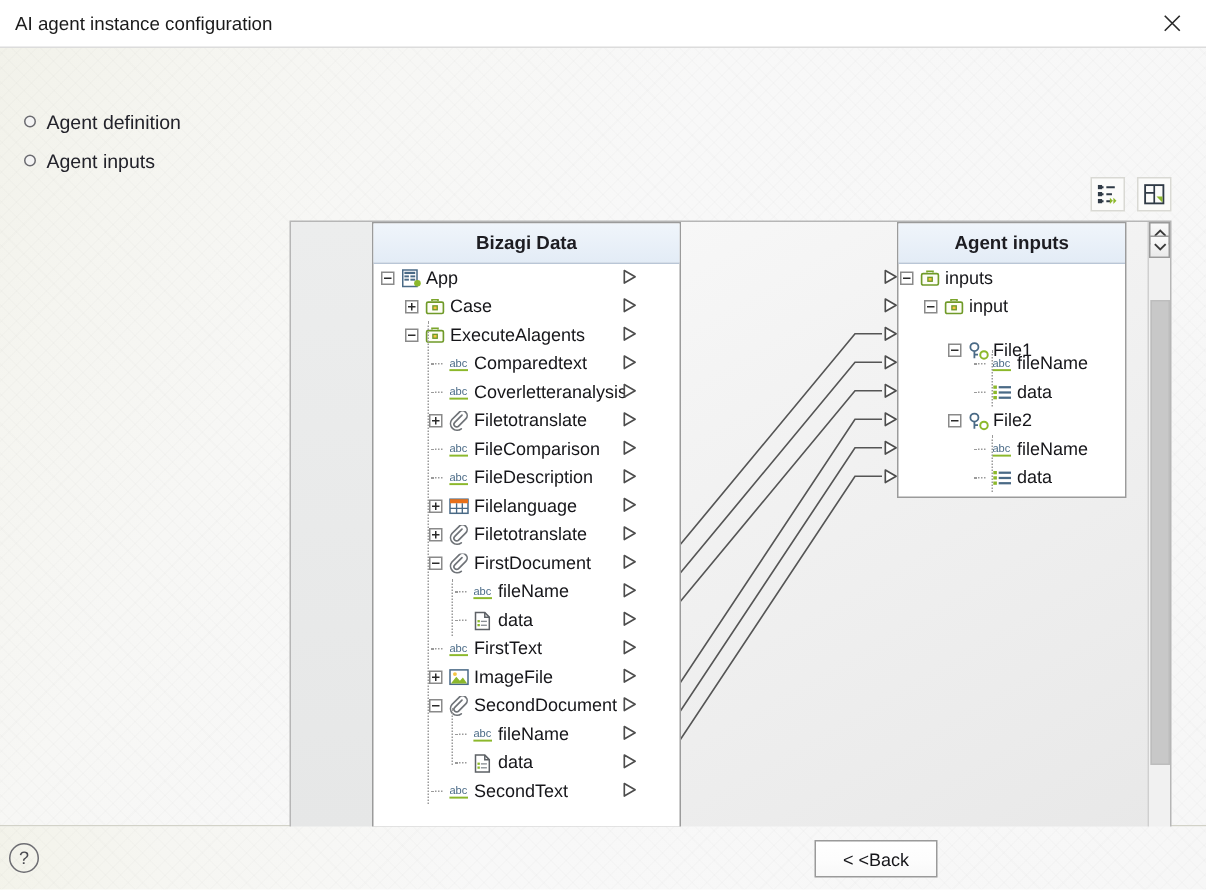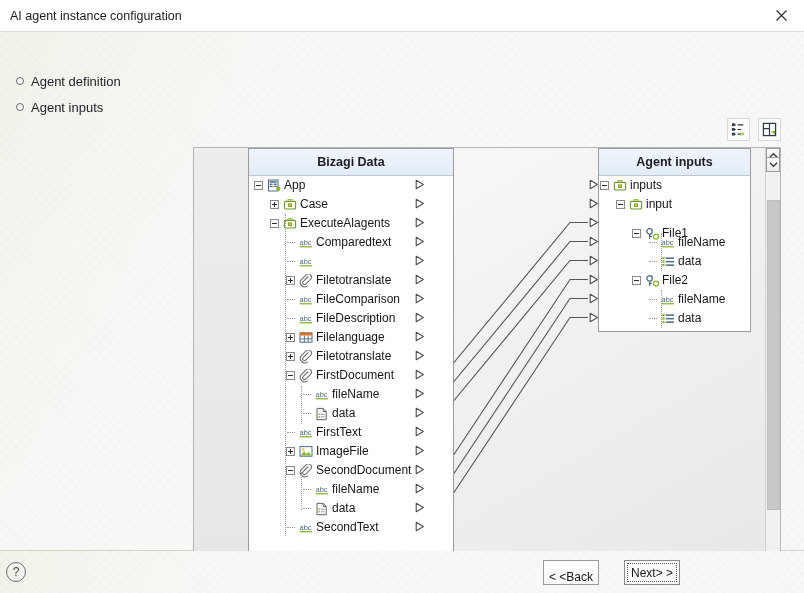--- a/index.html
+++ b/index.html
@@ -165,25 +165,25 @@
       repeating-linear-gradient(-45deg, rgba(0,0,0,0.012) 0 1px, transparent 1px 7px),
       linear-gradient(100deg,#f3f3ea 0%, #f6f6f2 14%, #f8f8f8 40%, #f7f7f7 100%);
   }
   .help-btn {
     position:absolute; left:6px; top:11px; width:20px; height:20px;
     border-radius:50%; border:1.3px solid #6d6d72;
     display:flex; align-items:center; justify-content:center;
     font-size:12px; color:#4a4a50; cursor:pointer; background:transparent;
   }
   .btn {
-    position:absolute; top:9px; height:25px; width:56px;
+    position:absolute; top:9px; height:25px; width:82px;
     background:linear-gradient(180deg,#ffffff 0%, #fdfdfd 50%, #f8f8f8 100%);
     border:1px solid #9a9a9a;
     font-size:12px; color:#16161a;
-    display:flex; align-items:flex-end; justify-content:center;
+    display:flex; align-items:center; justify-content:center;
     cursor:pointer; font-family:"Liberation Sans", sans-serif;
   }
   .btn.focused { border-color:#8a8a8a; }
   .btn.focused .inner-focus {
     position:absolute; left:2px; top:2px; right:2px; bottom:2px;
     border:1px dotted #55555a;
     display:flex; align-items:center; justify-content:center;
   }
   #btn-back { left:543px; }
   #btn-next { left:624px; }
@@ -300,20 +300,21 @@
         <rect x="0.6" y="9.1" width="12.4" height="1.3" fill="#8cb82b"></rect>
                 </svg></span>
               <span class="lbl" style="position: absolute; left: 67px;">Comparedtext</span>
             </div>
             <div class="row" style="top: 76px;">
               <span class="guide-h" style="left: 38px; top: 9px; width: 8px;"></span>
               <span class="ico" style="position: absolute; left: 50px; top: 4px;"><svg width="14" height="12" viewBox="0 0 14 12">
         <text x="0.6" y="7.6" font-family="Liberation Sans, sans-serif" font-size="7.4" fill="#4a6a86">abc</text>
         <rect x="0.6" y="9.1" width="12.4" height="1.3" fill="#8cb82b"></rect>
                 </svg></span>
+              <span class="lbl" style="position: absolute; left: 67px;">Coverletteranalysis</span>
             </div>
             <div class="row" style="top: 95px;">
               <span class="expander plus" style="left: 37px; top: 5px;"></span>
               <span class="ico" style="position: absolute; left: 50px; top: 3px;"><svg width="14" height="14" viewBox="0 0 14 14">
         <path d="M10.2 4.2L5.1 9.3a1.9 1.9 0 0 0 2.7 2.7l5.1-5.1a3.3 3.3 0 0 0-4.7-4.7L3.1 7.3a4.7 4.7 0 0 0 6.6 6.6" fill="none" stroke="#6f7378" stroke-width="1.2" stroke-linecap="round" transform="translate(-0.6,-1.2) scale(0.94)"></path>
                 </svg></span>
               <span class="lbl" style="position: absolute; left: 67px;">Filetotranslate</span>
             </div>
             <div class="row" style="top: 114px;">
               <span class="guide-h" style="left: 38px; top: 9px; width: 8px;"></span>
@@ -633,18 +634,13 @@
       </div>
     </div>
   </div>
 </div>
 
 <div class="footer">
   <div class="help-btn">?</div>
   <div class="btn" id="btn-back">
     <span>&lt; &lt;Back</span>
   </div>
-  <div class="btn focused" id="btn-next">
-    <span class="inner-focus">
-        <span>Next&gt; &gt;</span>
-      </span>
-  </div>
 </div>
 
 </body></html>

